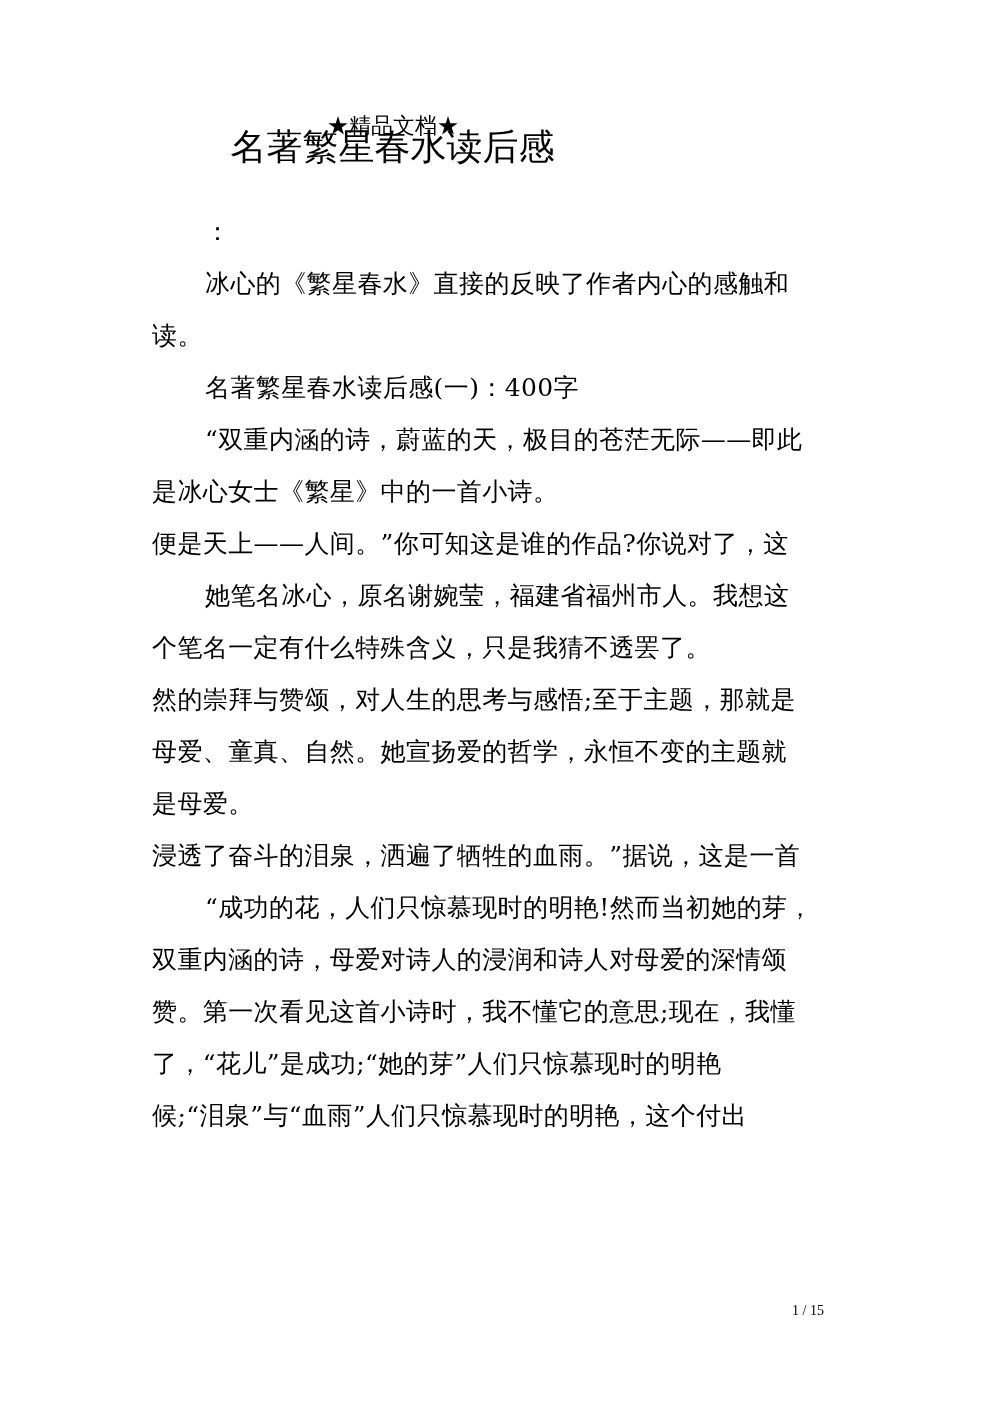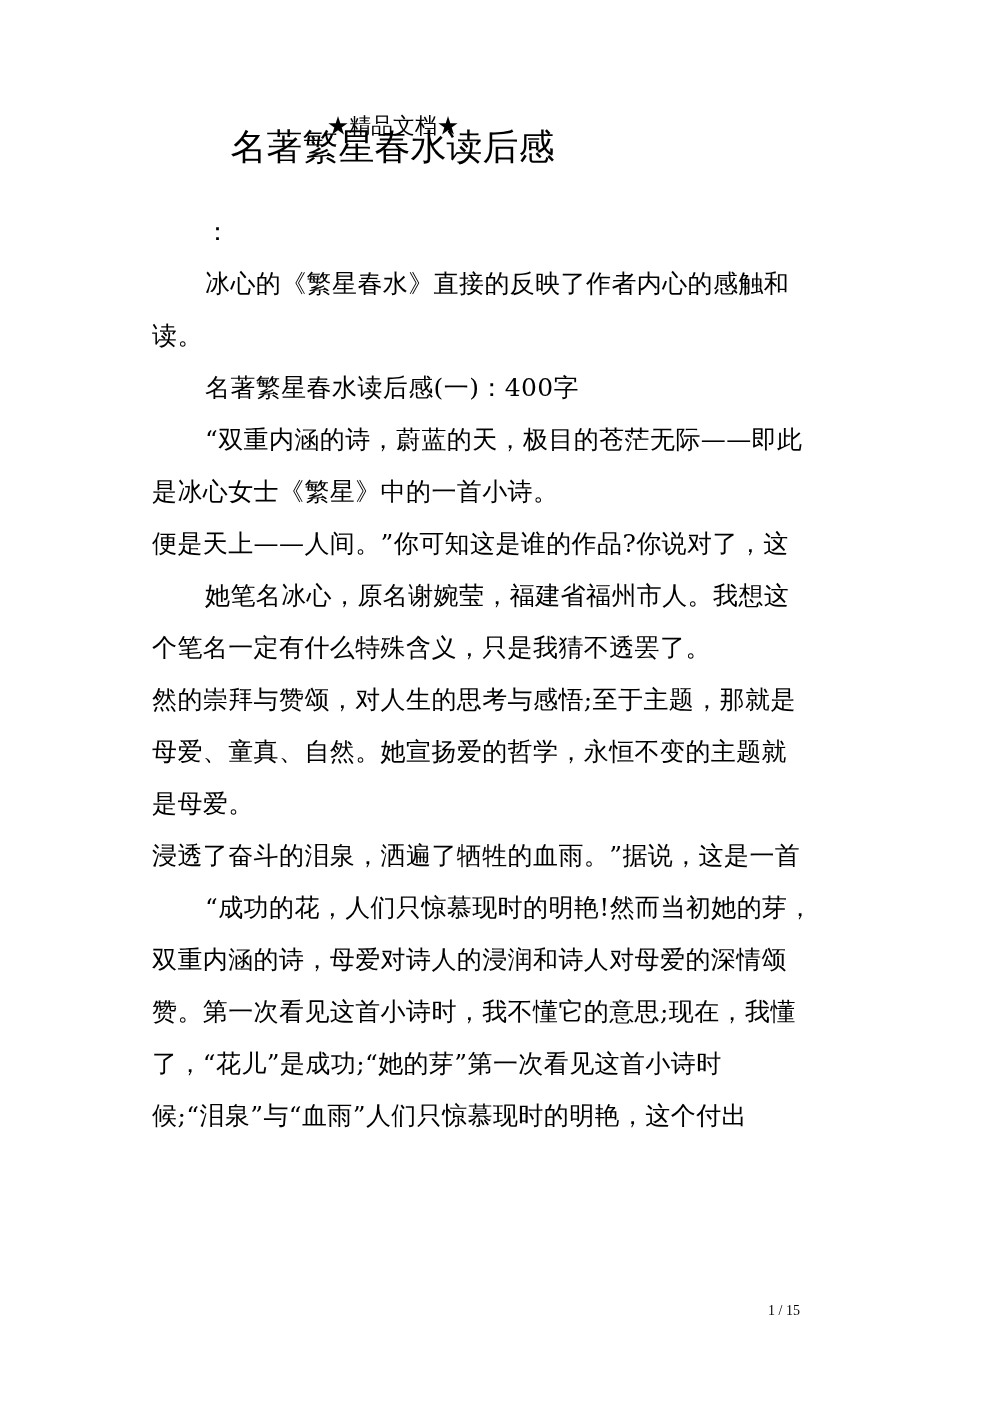--- a/index.html
+++ b/index.html
@@ -7,21 +7,21 @@
          font-family: "DejaVu Serif", "Liberation Serif", serif; color: #000; }
   .header { position: absolute; top: 74px; left: 0; width: 786px; text-align: center;
             font-size: 22px; line-height: 32px; margin-top: 36px; }
   .title { position: absolute; top: 123px; left: 0; width: 785px; text-align: center;
            font-size: 36px; line-height: 48px; }
   .body { position: absolute; top: 206px; left: 152px; width: 690px; }
   .p { font-size: 25px; line-height: 52px; margin: 0; text-align: justify;
        letter-spacing: 0.4px; }
   .colon-line { padding-left: 53px; }
   .p .ln { display: block; white-space: nowrap; }
-  .footer { position: absolute; top: 1303px; left: 744px; width: 80px; text-align: center;
+  .footer { position: absolute; top: 1303px; left: 768px; width: 80px; text-align: center;
             font-family: "Liberation Serif", serif; font-size: 14px; }
 </style>
 </head>
 <body>
 
 <div class="header">★精品文档★</div>
 <div class="title">名著繁星春水读后感</div>
 
 <div class="body">
   <div class="p colon-line">
@@ -46,18 +46,18 @@
   <div class="p">
     <span class="ln">然的崇拜与赞颂，对人生的思考与感悟;至于主题，那就是</span>
     <span class="ln">母爱、童真、自然。她宣扬爱的哲学，永恒不变的主题就</span>
     <span class="ln">是母爱。</span>
   </div>
   <div class="p">
     <span class="ln">浸透了奋斗的泪泉，洒遍了牺牲的血雨。”据说，这是一首</span>
     <span class="ln" style="padding-left:53px">“成功的花，人们只惊慕现时的明艳!然而当初她的芽，</span>
     <span class="ln">双重内涵的诗，母爱对诗人的浸润和诗人对母爱的深情颂</span>
     <span class="ln">赞。第一次看见这首小诗时，我不懂它的意思;现在，我懂</span>
-    <span class="ln">了，“花儿”是成功;“她的芽”第一次看见这首小诗时</span>
+    <span class="ln">了，“花儿”是成功;“她的芽”人们只惊慕现时的明艳</span>
     <span class="ln">候;“泪泉”与“血雨”人们只惊慕现时的明艳，这个付出</span>
   </div>
 </div>
 
 <div class="footer">1 / 15</div>
 
 </body></html>

